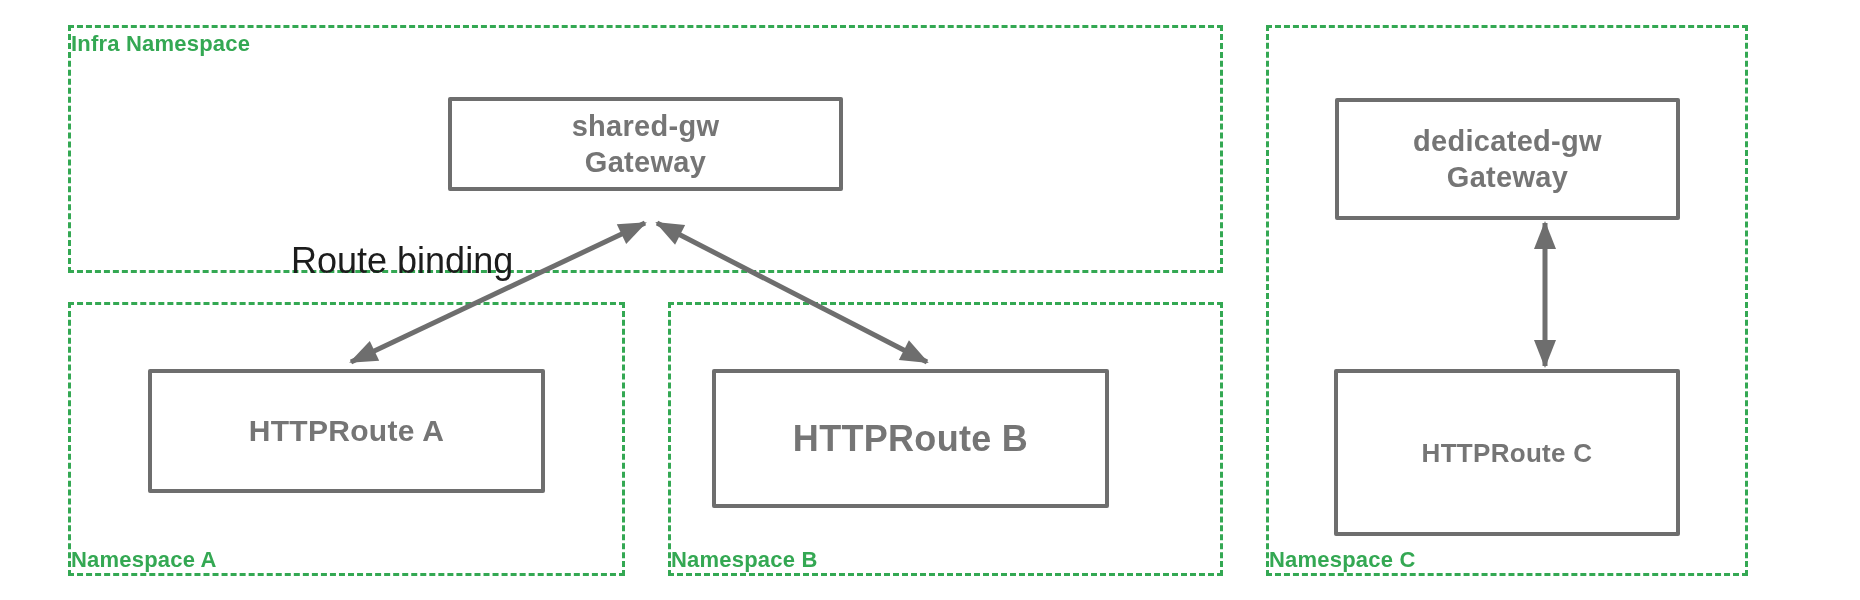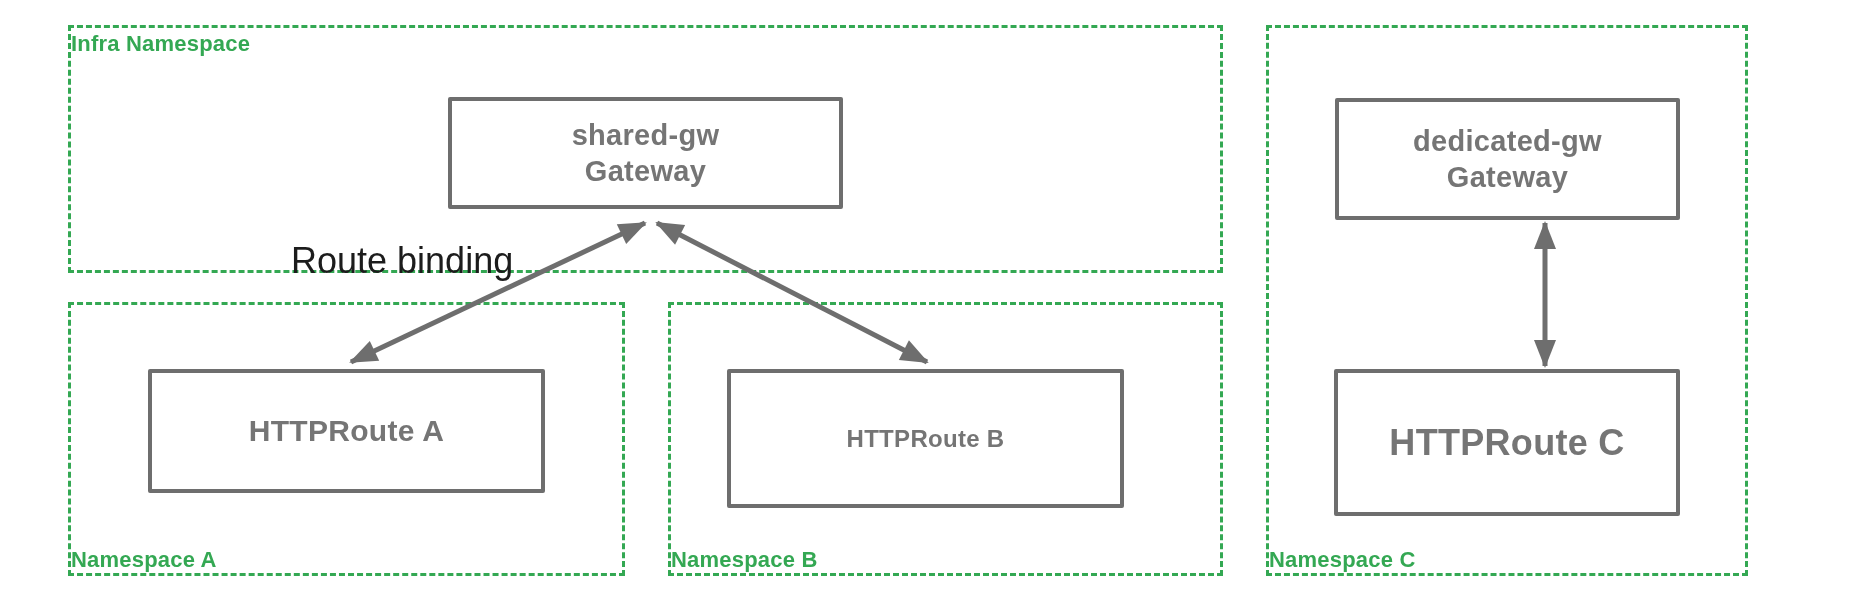--- a/index.html
+++ b/index.html
@@ -53,25 +53,25 @@
     align-items: center;
     justify-content: center;
     text-align: center;
     color: var(--node-text-gray, #757575);
     font-weight: bold;
     font-size: 29px;
     line-height: 36px;
     letter-spacing: 0.3px;
     white-space: nowrap;
   }
-  .node-shared-gw    { left: 448px;  top: 97px;  width: 395px; height: 112px; }
+  .node-shared-gw    { left: 448px;  top: 97px;  width: 395px; height: 94px; }
   .node-dedicated-gw { left: 1335px; top: 98px;  width: 345px; height: 122px; }
   .node-route-a      { left: 148px;  top: 369px; width: 397px; height: 124px; font-size: 30px; }
-  .node-route-b      { left: 727px;  top: 369px; width: 397px; height: 139px; font-size: 24px; }
-  .node-route-c      { left: 1334px; top: 369px; width: 346px; height: 147px; font-size: 36px; }
+  .node-route-b      { left: 712px;  top: 369px; width: 397px; height: 139px; font-size: 36px; }
+  .node-route-c      { left: 1334px; top: 369px; width: 346px; height: 167px; font-size: 26px; }
 
   
   .annotation {
     position: absolute;
     left: 291px;
     top: 240px;
     font-size: 36px;
     font-weight: normal;
     color: var(--annotation-black, #1c1c1c);
     white-space: nowrap;

